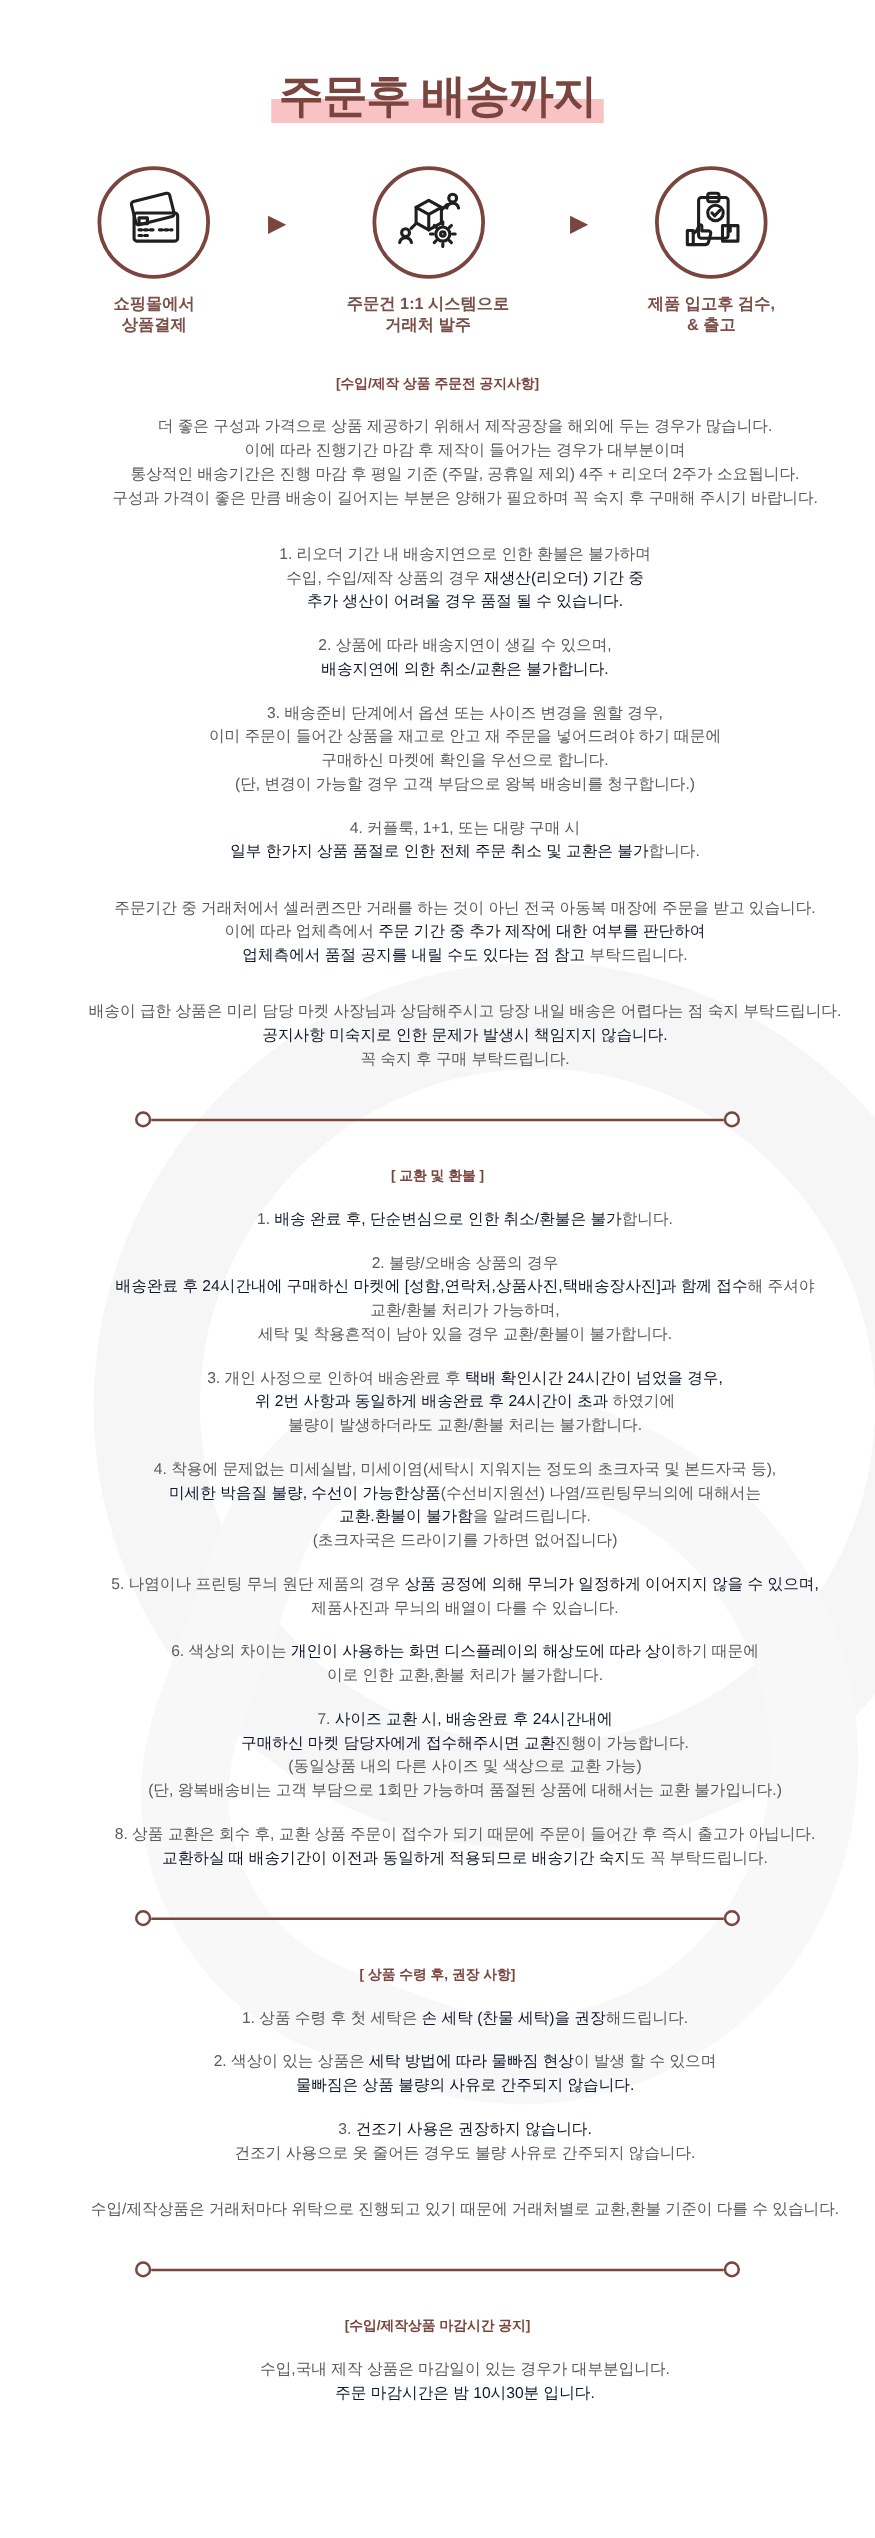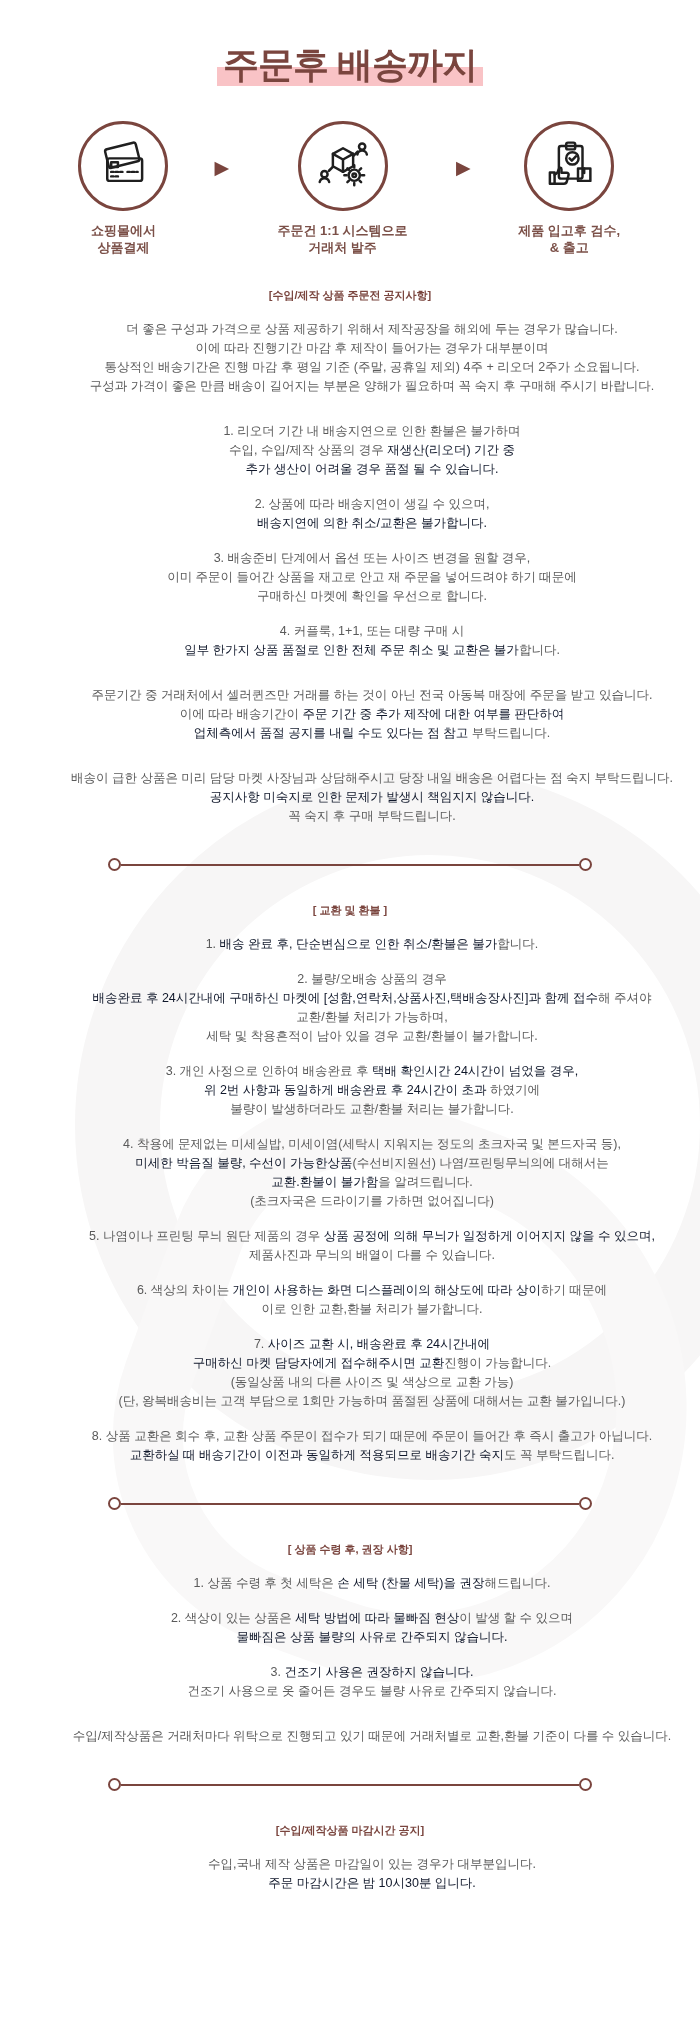--- a/index.html
+++ b/index.html
@@ -5,21 +5,21 @@
   html,body{margin:0;padding:0;background:#ffffff;}
   body{font-family:"Liberation Sans","DejaVu Sans",sans-serif;}
   .page{position:relative;width:700px;height:2030px;margin:0 auto;background:#fff;overflow:hidden;}
   
   .wm{position:absolute;z-index:0;border-radius:50%;pointer-events:none;}
   .wm1{width:540px;height:540px;border:85px solid #f7f6f6;top:770px;left:75px;}
   .wm2{width:420px;height:420px;border:70px solid #f9f8f8;top:1120px;left:130px;transform:rotate(20deg);border-radius:40% 60% 55% 45%;}
   .content{position:relative;z-index:1;padding-top:42px;text-align:center;}
 
   
-  .big-title{margin:0;font-size:36px;line-height:1.25;font-weight:900;letter-spacing:-1px;color:#7a453e;}
+  .big-title{margin:12px;font-size:36px;line-height:1.25;font-weight:900;letter-spacing:-1px;color:#7a453e;}
   .hl{background:linear-gradient(to bottom,transparent 52%,#f9c3c6 52%,#f9c3c6 96%,transparent 96%);padding:0 6px 3px;}
   .hl-wide{padding:0 38px 3px;}
 
   
   .process{display:flex;justify-content:center;align-items:flex-start;gap:16px;margin-top:34px;}
   .step{display:flex;flex-direction:column;align-items:center;}
   .step-circle{width:84px;height:84px;border:3px solid #7a453e;border-radius:50%;background:#fff;display:flex;align-items:center;justify-content:center;}
   .step-circle svg{width:54px;height:54px;stroke:#1f1f1f;fill:none;stroke-width:2.2;stroke-linecap:round;stroke-linejoin:round;}
   .step-label{margin-top:11px;color:#7b5048;font-size:13px;font-weight:600;line-height:17px;}
   .arrow{color:#7a453e;font-size:19px;line-height:1;margin-top:37px;}
@@ -138,28 +138,29 @@
           <span class="line"><span class="red">추가 생산이 어려울 경우 품절 될 수 있습니다.</span></span>
         </p>
         <p class="block">
           <span class="line"><span class="gray">2. 상품에 따라 배송지연이 생길 수 있으며,</span></span>
           <span class="line"><span class="red">배송지연에 의한 취소/교환은 불가합니다.</span></span>
         </p>
         <p class="block">
           <span class="line"><span class="gray">3. 배송준비 단계에서 옵션 또는 사이즈 변경을 원할 경우,</span></span>
           <span class="line"><span class="gray">이미 주문이 들어간 상품을 재고로 안고 재 주문을 넣어드려야 하기 때문에</span></span>
           <span class="line"><span class="gray">구매하신 마켓에 확인을 우선으로 합니다.</span></span>
+          <span class="line"><span class="gray">(단, 변경이 가능할 경우 고객 부담으로 왕복 배송비를 청구합니다.)</span></span>
         </p>
         <p class="block">
           <span class="line"><span class="gray">4. 커플룩, 1+1, 또는 대량 구매 시</span></span>
           <span class="line"><span class="red">일부 한가지 상품 품절로 인한 전체 주문 취소 및 교환은 불가</span><span class="gray">합니다.</span></span>
         </p>
         <p class="block lg">
           <span class="line"><span class="gray">주문기간 중 거래처에서 셀러퀸즈만 거래를 하는 것이 아닌 전국 아동복 매장에 주문을 받고 있습니다.</span></span>
-          <span class="line"><span class="gray">이에 따라 배송기간이 </span><span class="red">주문 기간 중 추가 제작에 대한 여부를 판단하여</span></span>
+          <span class="line"><span class="gray">이에 따라 업체측에서 </span><span class="red">주문 기간 중 추가 제작에 대한 여부를 판단하여</span></span>
           <span class="line"><span class="red">업체측에서 품절 공지를 내릴 수도 있다는 점 참고 </span><span class="gray">부탁드립니다.</span></span>
         </p>
         <p class="block lg">
           <span class="line"><span class="gray">배송이 급한 상품은 미리 담당 마켓 사장님과 상담해주시고 당장 내일 배송은 어렵다는 점 숙지 부탁드립니다.</span></span>
           <span class="line"><span class="red">공지사항 미숙지로 인한 문제가 발생시 책임지지 않습니다.</span></span>
           <span class="line"><span class="gray">꼭 숙지 후 구매 부탁드립니다.</span></span>
         </p>
         <div class="divider">
           <span class="ring"></span>
           <span class="rule"></span>

